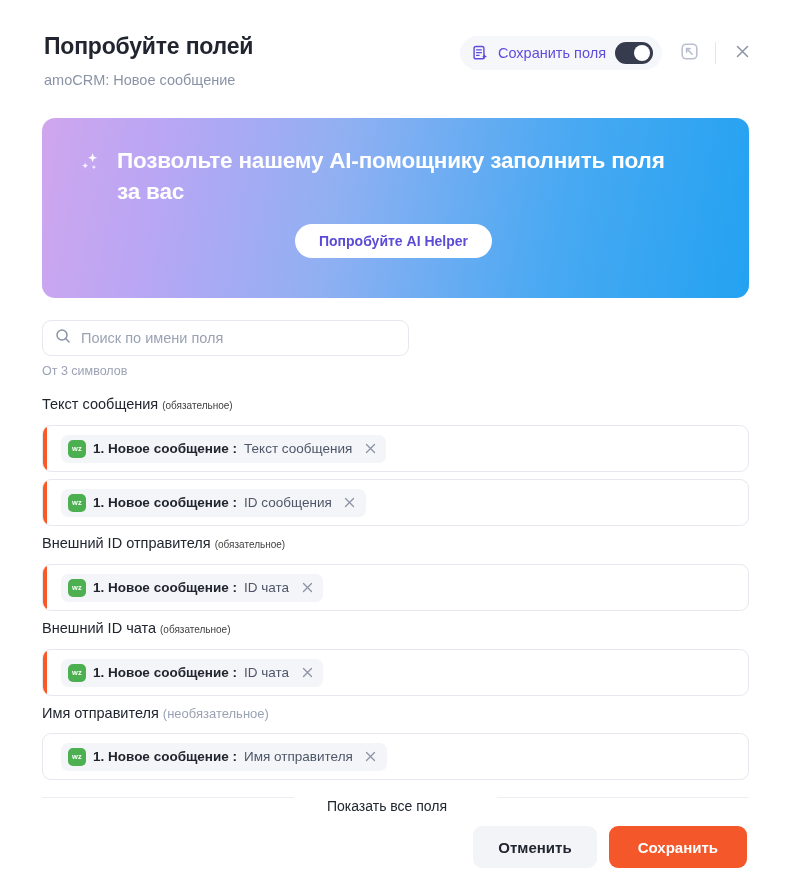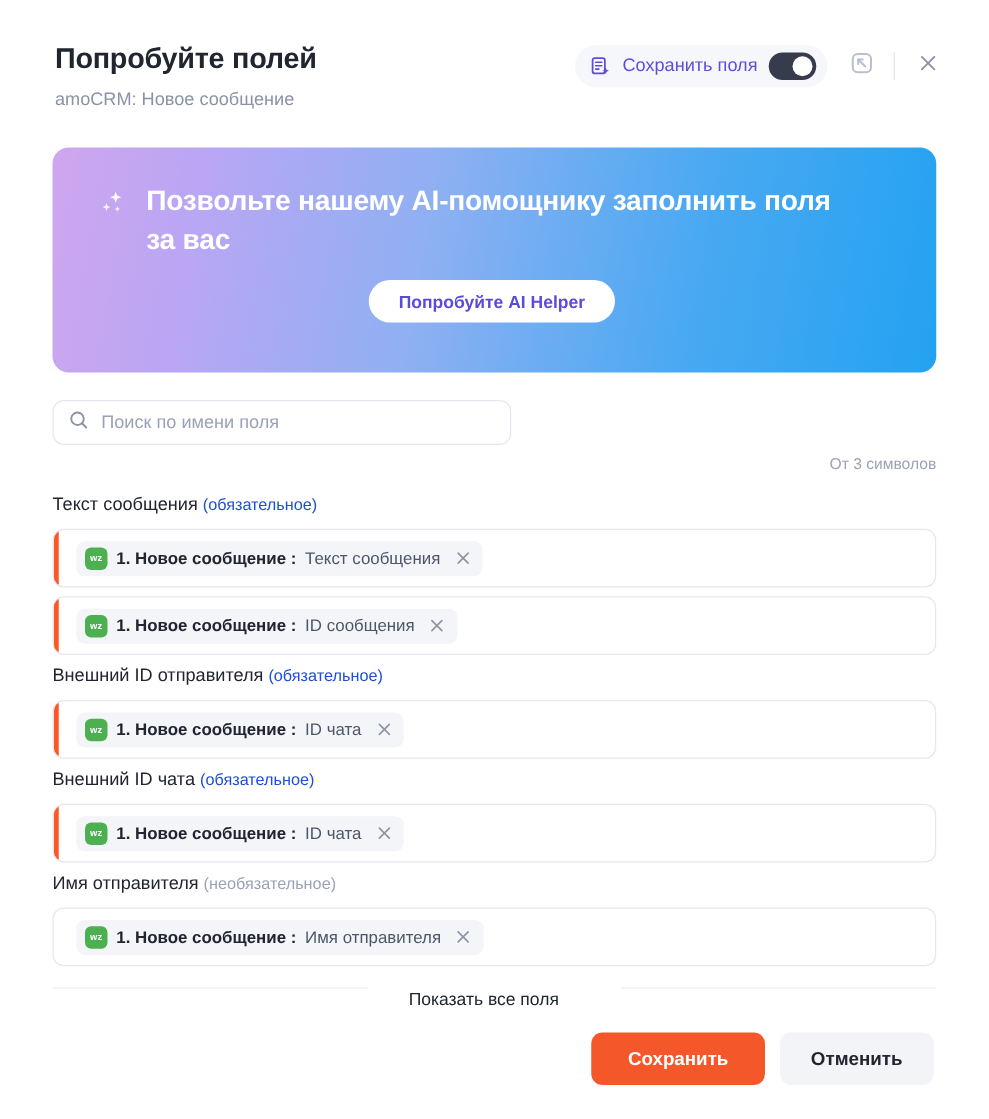--- a/index.html
+++ b/index.html
@@ -174,33 +174,32 @@
     background: transparent;
     flex: 1;
     height: 100%;
     padding: 0;
   }
   .search-input::placeholder { color: #9aa2b4; }
   .search-hint {
     margin-top: 8px;
     font-size: 12.5px;
     color: #9aa2b4;
-    text-align: right;
   }
 
   
   .fields { margin: 16px 42px 0 42px; }
   .field-block { margin-bottom: 7px; }
   .field-label {
     font-size: 14.5px;
     color: #20252f;
     line-height: 20px;
     margin-bottom: 9px;
   }
-  .req-tag { color: #1d4ed8; font-size: 13px; }
+  .req-tag { color: #404040; font-size: 10px; }
   .opt-tag { color: #9aa2b4; font-size: 13px; }
 
   .field-input {
     position: relative;
     box-sizing: border-box;
     height: 47px;
     border: 1px solid #e6e8ef;
     border-radius: 9px;
     background: #fff;
     display: flex;
@@ -486,17 +485,17 @@
       <span>
         <svg width="11" height="11" viewBox="0 0 11 11" fill="none">
           <path d="M2.2 4l3.3 3.2L8.8 4" stroke="#6b7governance" stroke-width="1.3" stroke-linecap="round" stroke-linejoin="round"></path>
         </svg>
       </span>
     </button>
     <span class="showall-line"></span>
   </div>
 
   <div class="footer">
+    <button class="btn btn-cancel">Отменить</button>
     <button class="btn btn-save">Сохранить</button>
-    <button class="btn btn-cancel">Отменить</button>
   </div>
 
 </div>
 
 </body></html>

